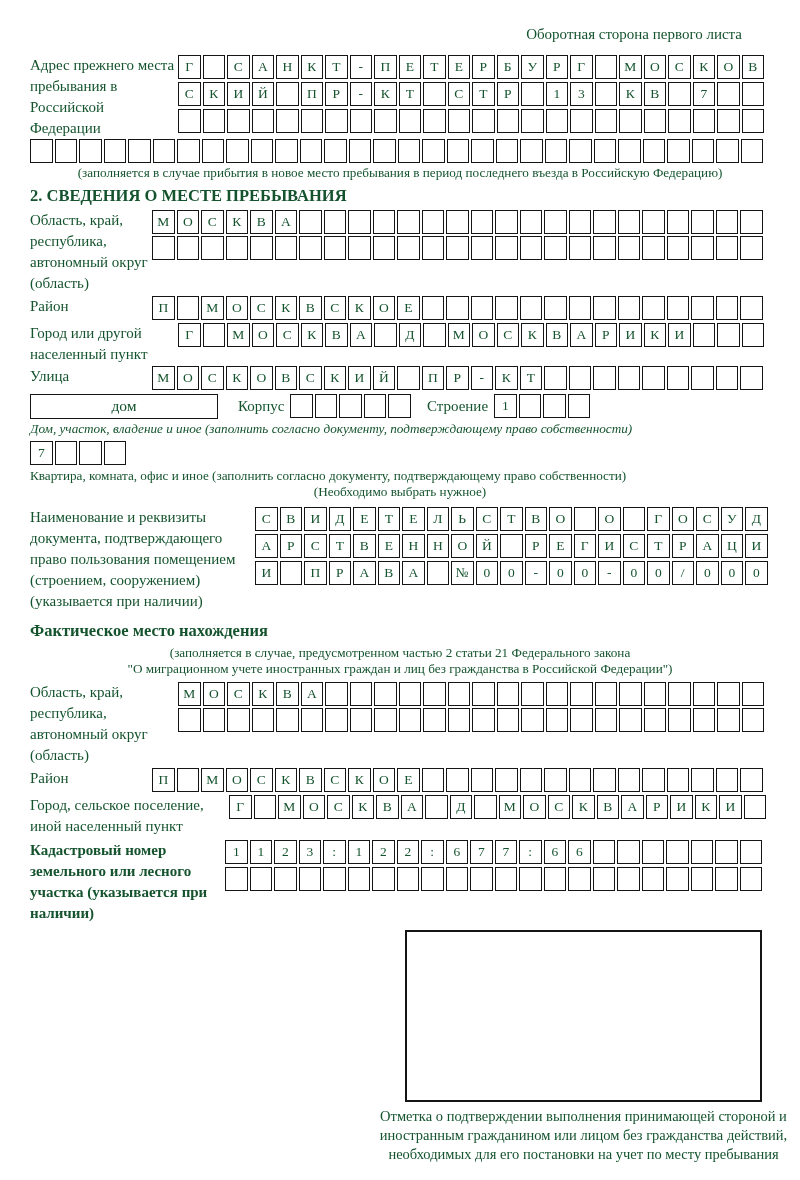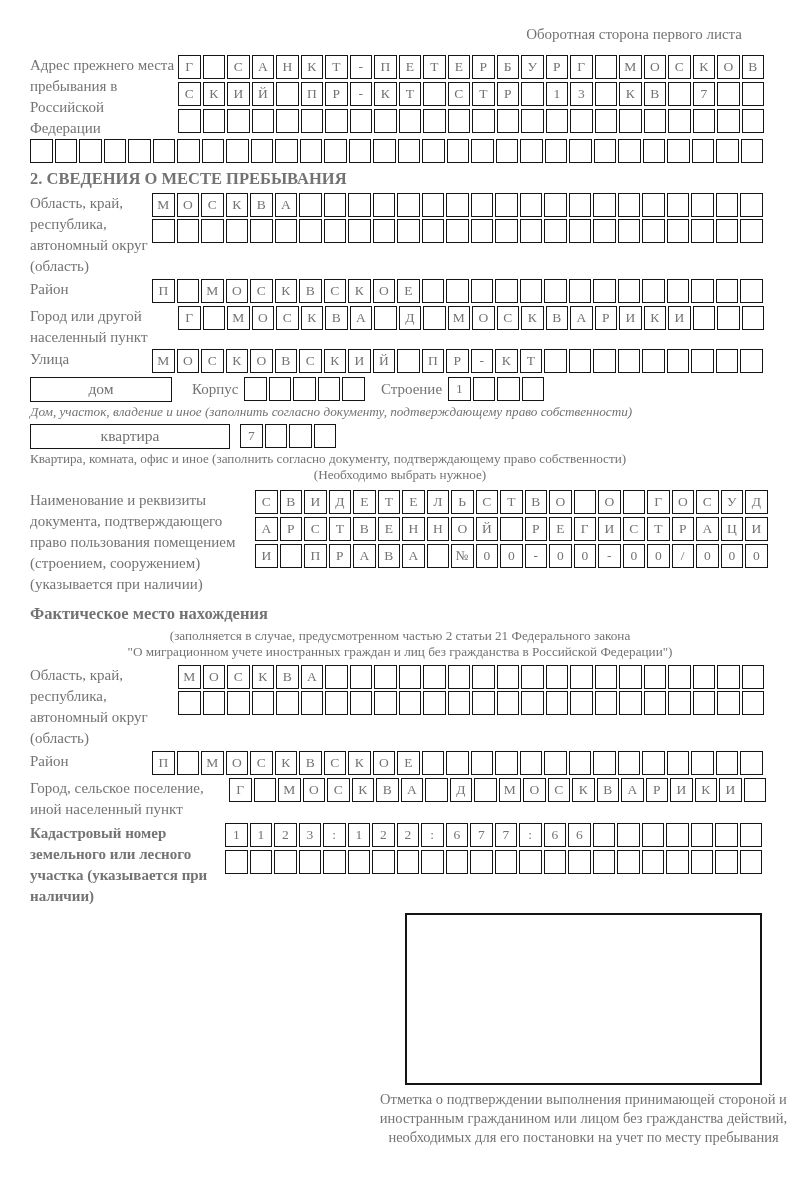--- a/index.html
+++ b/index.html
@@ -1,19 +1,19 @@
 <!DOCTYPE html>
 <html lang="ru"><head>
 <meta charset="utf-8">
 <style>
   html,body{margin:0;padding:0;background:#ffffff;}
   #page{
     position:relative; width:800px; height:1180px; box-sizing:border-box;
     padding:26px 30px 0 30px; overflow:hidden;
-    background:#ffffff; color:#737373;
+    background:#ffffff; color:#14532d;
     font-family:"Liberation Serif","DejaVu Serif",serif;
   }
   .hdr{ text-align:right; font-size:15px; padding-right:28px; margin-bottom:12px; }
 
   .frow{ display:flex; align-items:flex-start; }
   .lbl{ font-size:15px; line-height:21px; flex:0 0 auto; }
   .lbl.w148{ width:148px; } .lbl.w122{ width:122px; } .lbl.w225{ width:225px; }
   .lbl.w199{ width:199px; } .lbl.w195{ width:195px;font-weight:bold; }
 
   .cells{ white-space:nowrap; height:25px; }
@@ -50,20 +50,21 @@
 
   <div class="frow">
     <div class="lbl w148">Адрес прежнего места пребывания в Российской Федерации</div>
     <div>
       <div class="cells mb2"><span class="cb">Г</span><span class="cb"></span><span class="cb">С</span><span class="cb">А</span><span class="cb">Н</span><span class="cb">К</span><span class="cb">Т</span><span class="cb">-</span><span class="cb">П</span><span class="cb">Е</span><span class="cb">Т</span><span class="cb">Е</span><span class="cb">Р</span><span class="cb">Б</span><span class="cb">У</span><span class="cb">Р</span><span class="cb">Г</span><span class="cb"></span><span class="cb">М</span><span class="cb">О</span><span class="cb">С</span><span class="cb">К</span><span class="cb">О</span><span class="cb">В</span></div>
       <div class="cells mb2"><span class="cb">С</span><span class="cb">К</span><span class="cb">И</span><span class="cb">Й</span><span class="cb"></span><span class="cb">П</span><span class="cb">Р</span><span class="cb">-</span><span class="cb">К</span><span class="cb">Т</span><span class="cb"></span><span class="cb">С</span><span class="cb">Т</span><span class="cb">Р</span><span class="cb"></span><span class="cb">1</span><span class="cb">3</span><span class="cb"></span><span class="cb">К</span><span class="cb">В</span><span class="cb"></span><span class="cb">7</span><span class="cb"></span><span class="cb"></span></div>
       <div class="cells mb2"><span class="cb"></span><span class="cb"></span><span class="cb"></span><span class="cb"></span><span class="cb"></span><span class="cb"></span><span class="cb"></span><span class="cb"></span><span class="cb"></span><span class="cb"></span><span class="cb"></span><span class="cb"></span><span class="cb"></span><span class="cb"></span><span class="cb"></span><span class="cb"></span><span class="cb"></span><span class="cb"></span><span class="cb"></span><span class="cb"></span><span class="cb"></span><span class="cb"></span><span class="cb"></span><span class="cb"></span></div>
     </div>
   </div>
   <div class="cells mb1"><span class="cb"></span><span class="cb"></span><span class="cb"></span><span class="cb"></span><span class="cb"></span><span class="cb"></span><span class="cb"></span><span class="cb"></span><span class="cb"></span><span class="cb"></span><span class="cb"></span><span class="cb"></span><span class="cb"></span><span class="cb"></span><span class="cb"></span><span class="cb"></span><span class="cb"></span><span class="cb"></span><span class="cb"></span><span class="cb"></span><span class="cb"></span><span class="cb"></span><span class="cb"></span><span class="cb"></span><span class="cb"></span><span class="cb"></span><span class="cb"></span><span class="cb"></span><span class="cb"></span><span class="cb"></span></div>
+  <div class="note">(заполняется в случае прибытия в новое место пребывания в период последнего въезда в Российскую Федерацию)</div>
 
   <div class="title">2. СВЕДЕНИЯ О МЕСТЕ ПРЕБЫВАНИЯ</div>
 
   <div class="frow">
     <div class="lbl w122">Область, край, республика, автономный округ (область)</div>
     <div>
       <div class="cells mb1"><span class="cb">М</span><span class="cb">О</span><span class="cb">С</span><span class="cb">К</span><span class="cb">В</span><span class="cb">А</span><span class="cb"></span><span class="cb"></span><span class="cb"></span><span class="cb"></span><span class="cb"></span><span class="cb"></span><span class="cb"></span><span class="cb"></span><span class="cb"></span><span class="cb"></span><span class="cb"></span><span class="cb"></span><span class="cb"></span><span class="cb"></span><span class="cb"></span><span class="cb"></span><span class="cb"></span><span class="cb"></span><span class="cb"></span></div>
       <div class="cells mb1"><span class="cb"></span><span class="cb"></span><span class="cb"></span><span class="cb"></span><span class="cb"></span><span class="cb"></span><span class="cb"></span><span class="cb"></span><span class="cb"></span><span class="cb"></span><span class="cb"></span><span class="cb"></span><span class="cb"></span><span class="cb"></span><span class="cb"></span><span class="cb"></span><span class="cb"></span><span class="cb"></span><span class="cb"></span><span class="cb"></span><span class="cb"></span><span class="cb"></span><span class="cb"></span><span class="cb"></span><span class="cb"></span></div>
     </div>
   </div>
@@ -77,30 +78,29 @@
     <div class="lbl w148">Город или другой населенный пункт</div>
     <div class="cells"><span class="cb">Г</span><span class="cb"></span><span class="cb">М</span><span class="cb">О</span><span class="cb">С</span><span class="cb">К</span><span class="cb">В</span><span class="cb">А</span><span class="cb"></span><span class="cb">Д</span><span class="cb"></span><span class="cb">М</span><span class="cb">О</span><span class="cb">С</span><span class="cb">К</span><span class="cb">В</span><span class="cb">А</span><span class="cb">Р</span><span class="cb">И</span><span class="cb">К</span><span class="cb">И</span><span class="cb"></span><span class="cb"></span><span class="cb"></span></div>
   </div>
 
   <div class="frow" style="margin-top:1px">
     <div class="lbl w122">Улица</div>
     <div class="cells"><span class="cb">М</span><span class="cb">О</span><span class="cb">С</span><span class="cb">К</span><span class="cb">О</span><span class="cb">В</span><span class="cb">С</span><span class="cb">К</span><span class="cb">И</span><span class="cb">Й</span><span class="cb"></span><span class="cb">П</span><span class="cb">Р</span><span class="cb">-</span><span class="cb">К</span><span class="cb">Т</span><span class="cb"></span><span class="cb"></span><span class="cb"></span><span class="cb"></span><span class="cb"></span><span class="cb"></span><span class="cb"></span><span class="cb"></span><span class="cb"></span></div>
   </div>
 
   <div class="frow" style="margin-top:3px; align-items:center;">
-    <div class="widebox" style="width:142px; margin-right:8px;">дом</div>
+    <div class="widebox" style="width:188px; margin-right:8px;">дом</div>
     <div class="lbl" style="padding:0 6px 0 12px;">Корпус</div>
     <div class="cells"><span class="cb"></span><span class="cb"></span><span class="cb"></span><span class="cb"></span><span class="cb"></span></div>
     <div class="lbl" style="padding:0 6px 0 14px;">Строение</div>
     <div class="cells"><span class="cb">1</span><span class="cb"></span><span class="cb"></span><span class="cb"></span></div>
   </div>
   <div class="note" style="text-align:left; margin-top:2px;font-style:italic;">Дом, участок, владение и иное (заполнить согласно документу, подтверждающему право собственности)</div>
 
   <div class="frow" style="margin-top:4px; align-items:center;">
-    <div class="widebox" style="width:200px; margin-right:10px;">квартира</div>
     <div class="cells"><span class="cb">7</span><span class="cb"></span><span class="cb"></span><span class="cb"></span></div>
   </div>
   <div class="note" style="text-align:left; margin-top:2px;">Квартира, комната, офис и иное (заполнить согласно документу, подтверждающему право собственности)</div>
 
   <div class="note" style="text-align:center; ">(Необходимо выбрать нужное)</div>
 
   <div class="frow" style="margin-top:7px;">
     <div class="lbl w225">Наименование и реквизиты документа, подтверждающего право пользования помещением (строением, сооружением) (указывается при наличии)</div>
     <div>
       <div class="cells mb2"><span class="cb">С</span><span class="cb">В</span><span class="cb">И</span><span class="cb">Д</span><span class="cb">Е</span><span class="cb">Т</span><span class="cb">Е</span><span class="cb">Л</span><span class="cb">Ь</span><span class="cb">С</span><span class="cb">Т</span><span class="cb">В</span><span class="cb">О</span><span class="cb"></span><span class="cb">О</span><span class="cb"></span><span class="cb">Г</span><span class="cb">О</span><span class="cb">С</span><span class="cb">У</span><span class="cb">Д</span></div>

